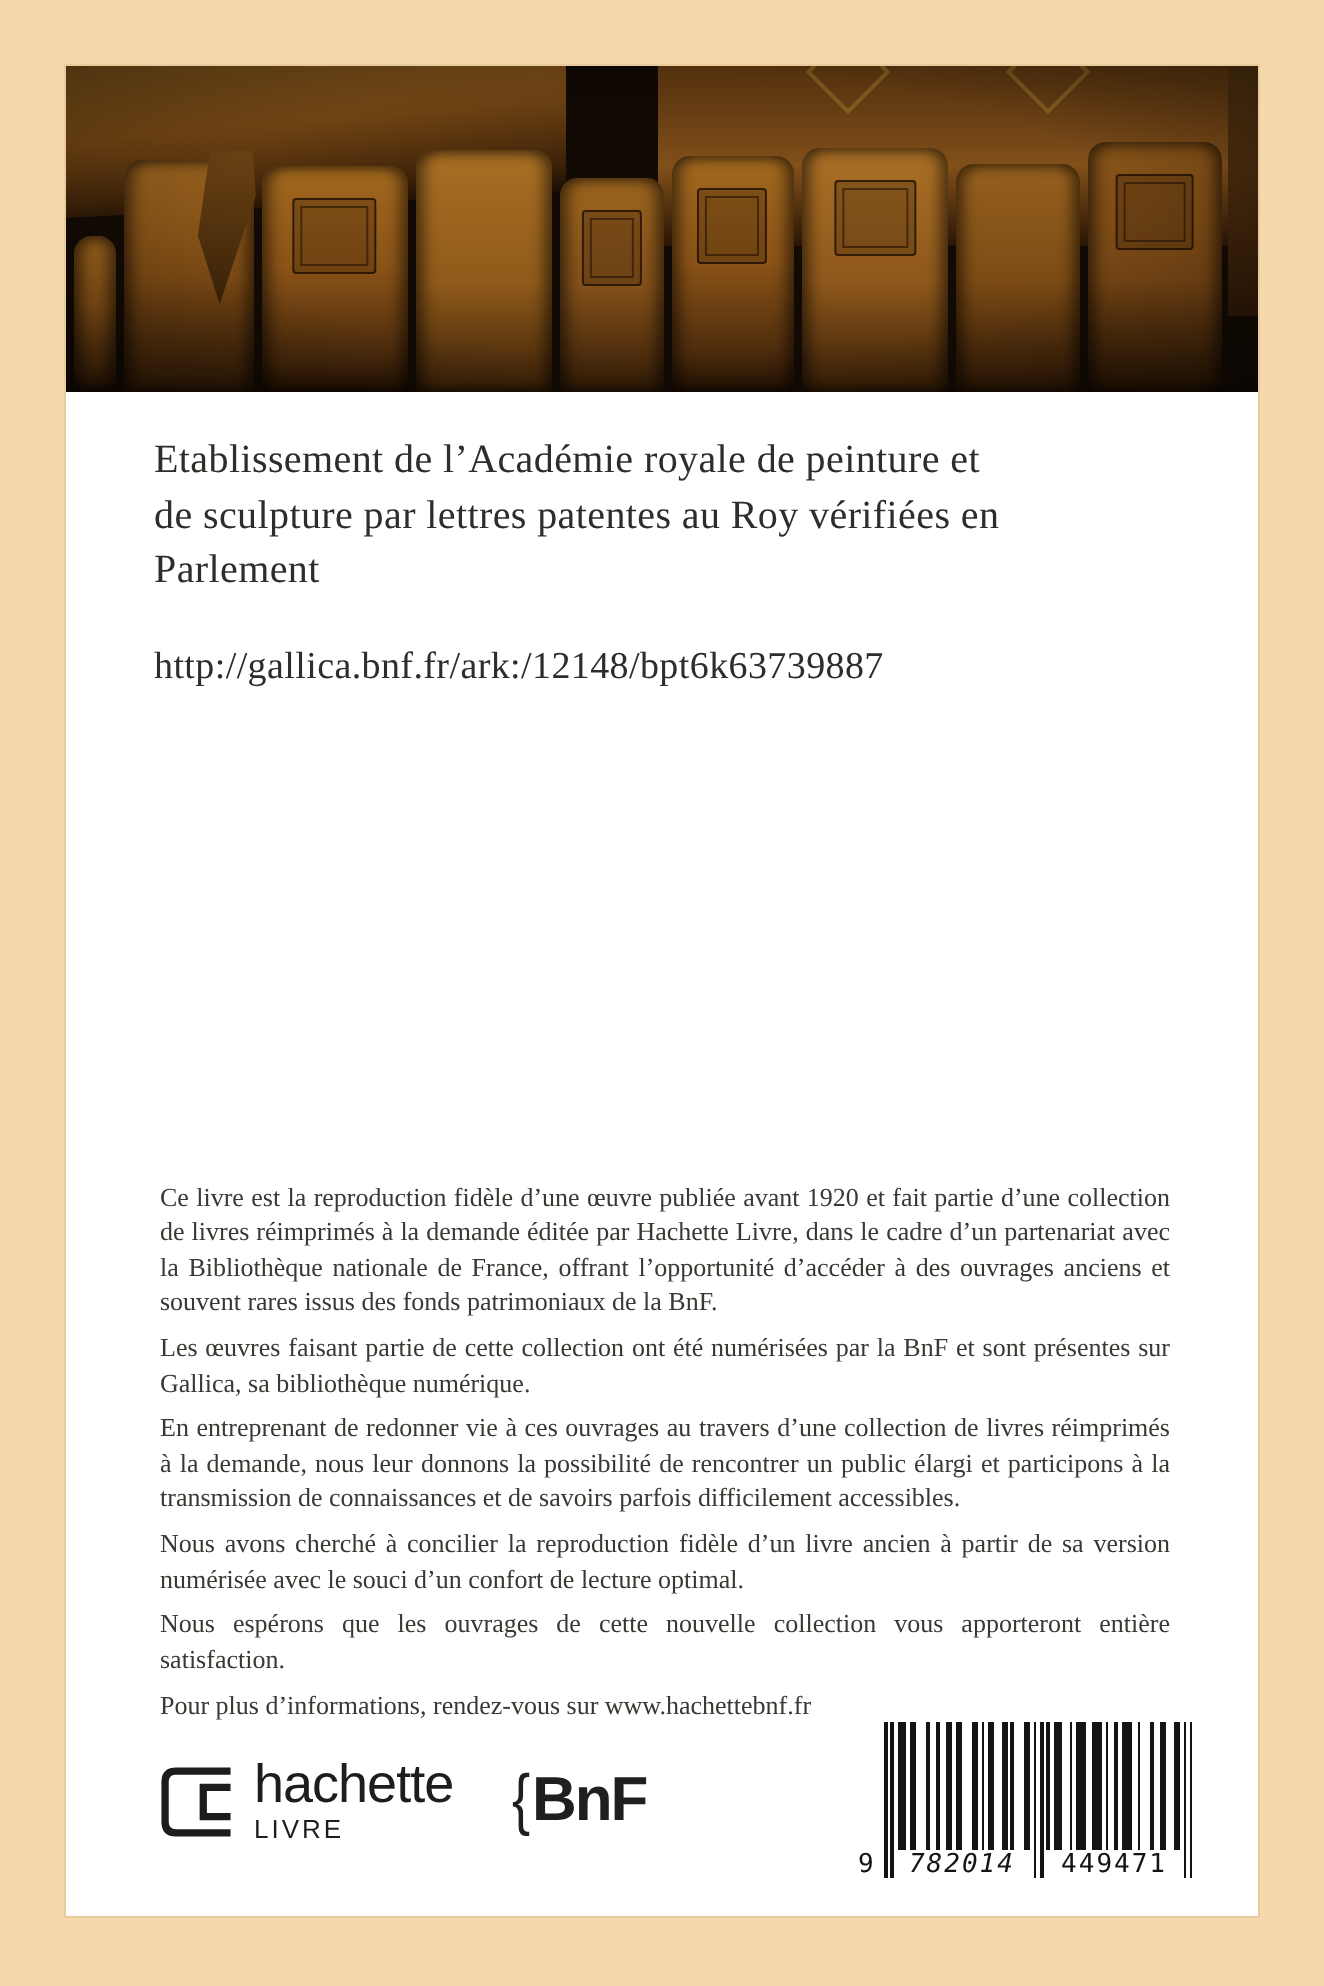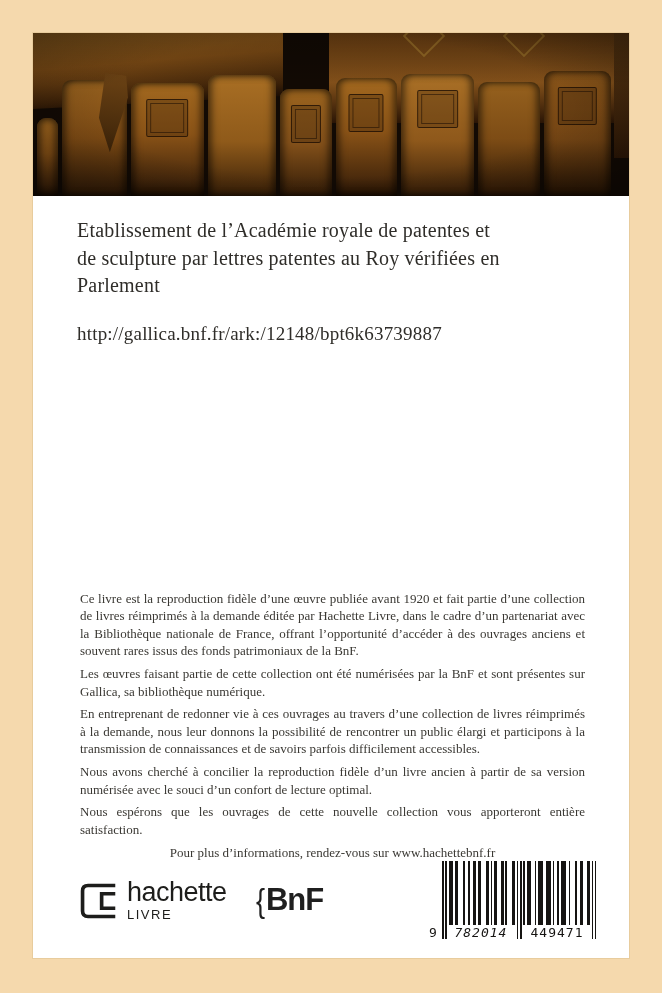--- a/index.html
+++ b/index.html
@@ -44,21 +44,21 @@
     clip-path:polygon(15% 0, 85% 0, 100% 28%, 62% 100%, 12% 58%); transform:rotate(7deg); }
   .photo::after { content:""; position:absolute; inset:0; pointer-events:none;
     background:linear-gradient(180deg, rgba(0,0,0,.22), rgba(0,0,0,0) 32%),
                radial-gradient(ellipse at 50% 45%, rgba(0,0,0,0) 55%, rgba(0,0,0,.38)); }
 
   
   .title { margin:21px 44px 0 44px; font-size:20px; line-height:27.5px; color:#2f2d29; letter-spacing:.2px; }
   .url { margin:23px 44px 0 44px; font-size:19px; color:#2f2d29; letter-spacing:.2px; }
   .body { position:absolute; top:557px; left:47px; width:505px; color:#3a3833; }
   .body p { font-size:13px; line-height:17.4px; text-align:justify; margin-bottom:5.5px; }
-  .body p:last-child { text-align:center; }
+  .body p:last-child { text-align:left; }
 
   
   .footer { position:absolute; left:45px; right:33px; bottom:16px; height:84px;
     display:flex; align-items:center; gap:28px; font-family:"Liberation Sans", sans-serif; }
   .hachette { display:flex; align-items:flex-end; gap:9px; color:#1d1d1b; }
   .hachette svg { display:block; }
   .hachette .words { line-height:1; }
   .hachette .word { font-size:27px; letter-spacing:-.5px; }
   .hachette .sub { font-size:13px; letter-spacing:1.5px; margin-top:2px; }
   .bnf { font-size:31px; font-weight:bold; color:#1f1f1f; letter-spacing:-1px; display:flex; align-items:center; }
@@ -108,21 +108,21 @@
         <div class="spine lbl"></div>
         <div class="spine lbl"></div>
         <div class="spine lbl"></div>
         <div class="spine"></div>
         <div class="spine lbl"></div>
       </div>
       <div class="edge-book"></div>
     </div>
 
     <div class="title">
-      <div>Etablissement de l’Académie royale de patentes et</div>
+      <div>Etablissement de l’Académie royale de peinture et</div>
       <div>de sculpture par lettres patentes au Roy vérifiées en</div>
       <div>Parlement</div>
     </div>
 
     <div class="url">http://gallica.bnf.fr/ark:/12148/bpt6k63739887</div>
 
     <div class="body">
       <p>Ce livre est la reproduction fidèle d’une œuvre publiée avant 1920 et fait partie d’une collection de livres réimprimés à la demande éditée par Hachette Livre, dans le cadre d’un partenariat avec la Bibliothèque nationale de France, offrant l’opportunité d’accéder à des ouvrages anciens et souvent rares issus des fonds patrimoniaux de la BnF.</p>
       <p>Les œuvres faisant partie de cette collection ont été numérisées par la BnF et sont présentes sur Gallica, sa bibliothèque numérique.</p>
       <p>En entreprenant de redonner vie à ces ouvrages au travers d’une collection de livres réimprimés à la demande, nous leur donnons la possibilité de rencontrer un public élargi et participons à la transmission de connaissances et de savoirs parfois difficilement accessibles.</p>

